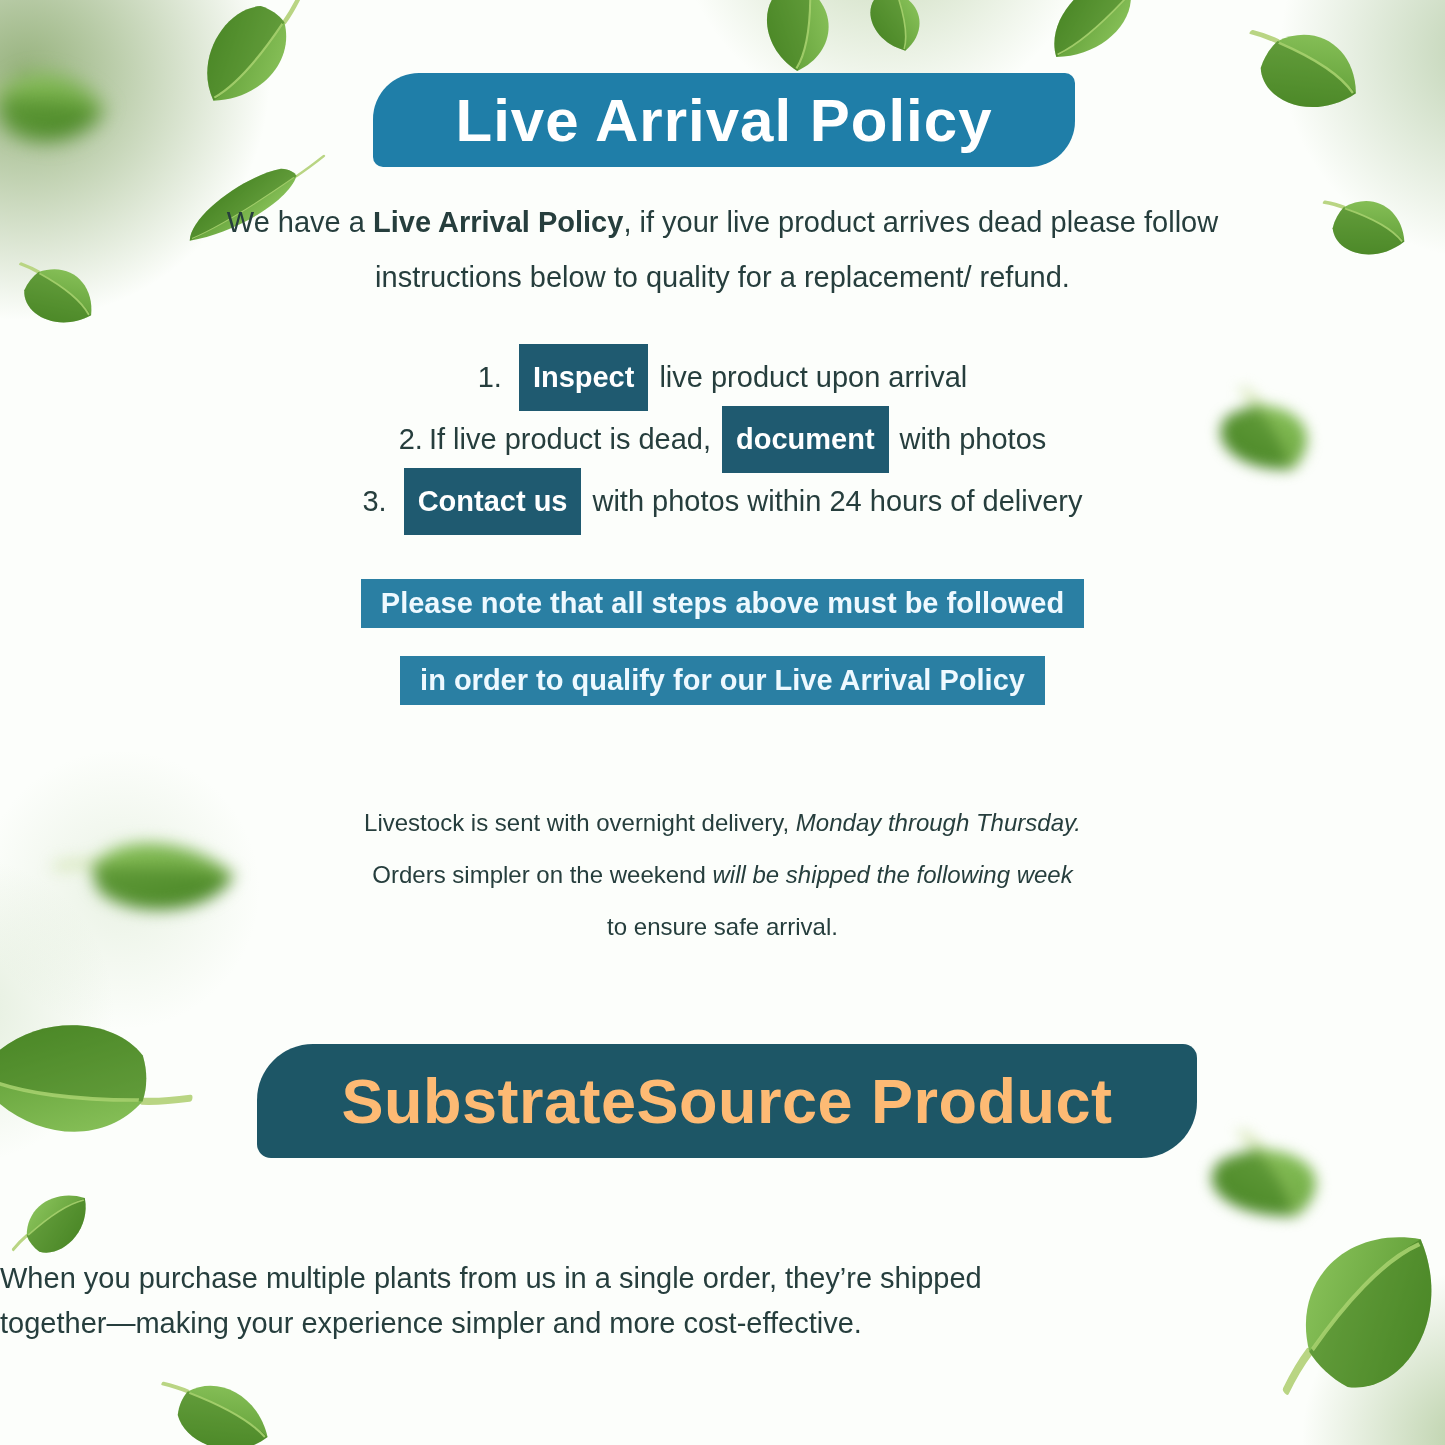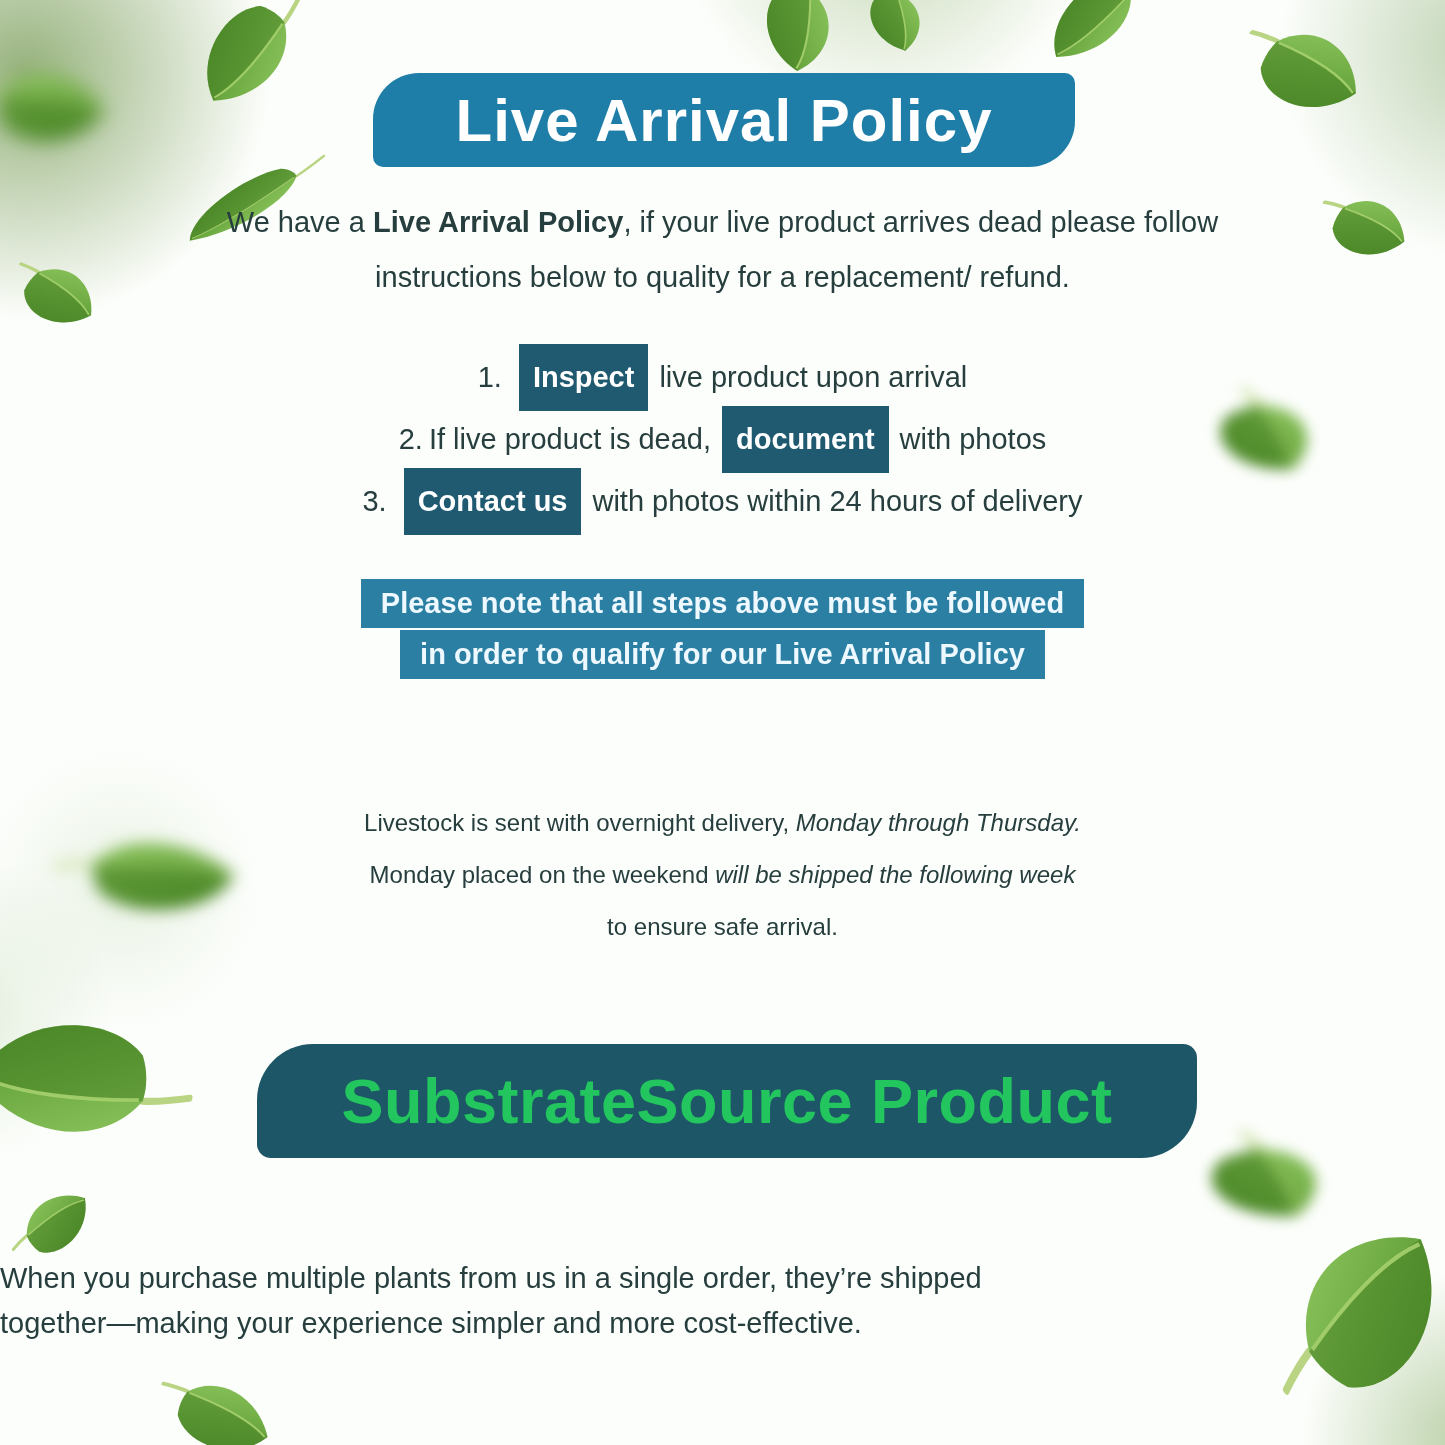--- a/index.html
+++ b/index.html
@@ -31,42 +31,42 @@
     background:#1f7ea8;border-radius:46px 10px 46px 10px;
   }
   .banner-live h1{
     margin:0;font-size:60px;font-weight:700;color:#ffffff;letter-spacing:1px;
   }
   .banner-substrate{
     left:257px;top:1044px;width:940px;height:114px;
     background:#1d5666;border-radius:56px 14px 56px 14px;
   }
   .banner-substrate h2{
-    margin:0;font-size:63px;font-weight:700;color:#22c55e;letter-spacing:0.5px;
+    margin:0;font-size:63px;font-weight:700;color:#fdba74;letter-spacing:0.5px;
   }
 
   .intro{
     position:absolute;left:0;right:0;top:195px;
     text-align:center;font-size:29px;line-height:55px;
   }
   .steps{
     position:absolute;left:0;right:0;top:346px;
   }
   .step{
     height:62px;display:flex;align-items:center;justify-content:center;
     font-size:29px;
   }
   .step-number{margin-right:6px;}
   .hl{
     background:#1f5a70;color:#ffffff;font-weight:700;
     padding:17px 14px;margin:0 11px;
   }
   .notice{
     position:absolute;left:0;right:0;top:579px;
-    display:flex;flex-direction:column;align-items:center;gap:2px;
+    display:flex;flex-direction:column;align-items:center;gap:28px;
   }
   .notice-line{
     background:#2a7fa3;color:#eef9ff;font-weight:600;
     font-size:29px;padding:8px 20px;
   }
   .shipping{
     position:absolute;left:0;right:0;top:797px;
     text-align:center;font-size:24px;line-height:52px;
   }
   .shipping em{font-style:italic;}
@@ -214,21 +214,21 @@
       </div>
     </div>
 
     <div class="notice">
       <div class="notice-line">Please note that all steps above must be followed</div>
       <div class="notice-line">in order to qualify for our Live Arrival Policy</div>
     </div>
 
     <div class="shipping">
       <div><span>Livestock is sent with overnight delivery, </span><em>Monday through Thursday.</em></div>
-      <div><span>Monday placed on the weekend </span><em>will be shipped the following week</em></div>
+      <div><span>Orders simpler on the weekend </span><em>will be shipped the following week</em></div>
       <div>to ensure safe arrival.</div>
     </div>
 
     <section class="banner banner-substrate">
       <h2>SubstrateSource Product</h2>
     </section>
 
 
     <div class="substrate-body">
       <div>When you purchase multiple plants from us in a single order, they’re shipped</div>

